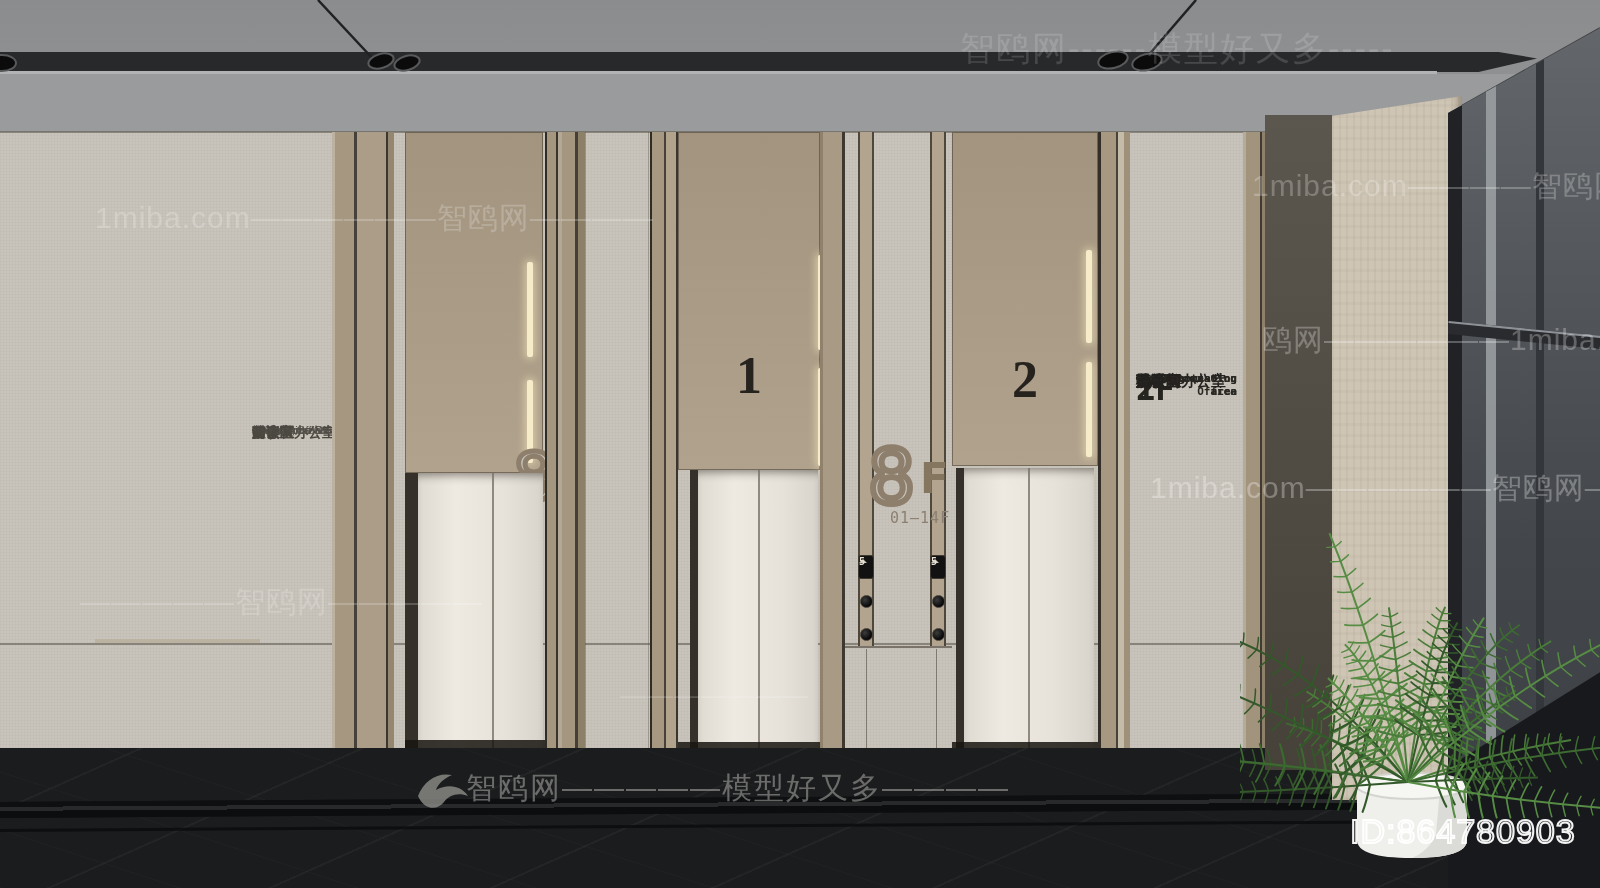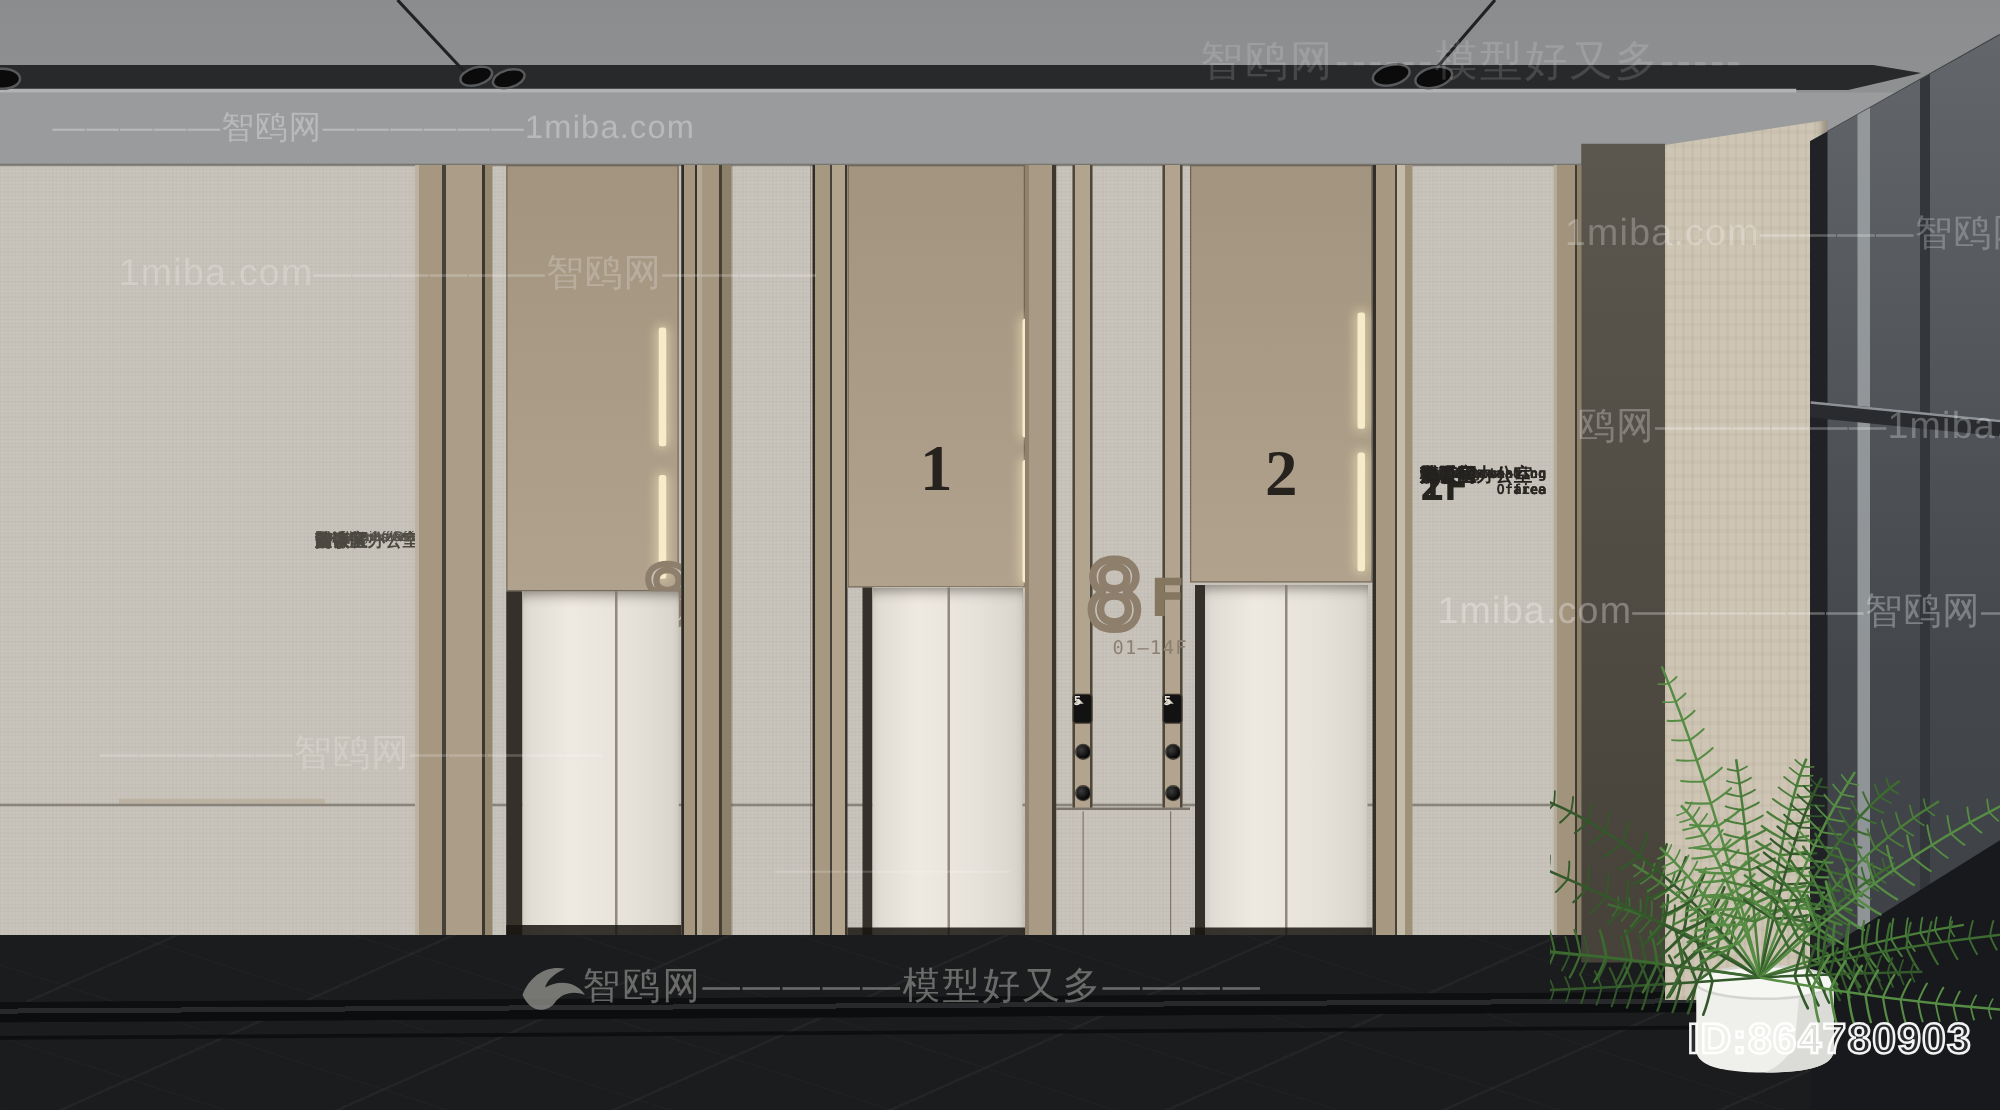--- a/index.html
+++ b/index.html
@@ -111,21 +111,21 @@
   .wm-r1{left:95px;top:198px;color:rgba(255,255,255,.22);}
   .wm-r1r{left:1252px;top:166px;color:rgba(255,255,255,.25);}
   .wm-r2{left:40px;top:370px;color:rgba(255,255,255,.3);}
   .wm-r2r{left:1262px;top:320px;color:rgba(255,255,255,.27);}
   .wm-r3{left:80px;top:582px;color:rgba(255,255,255,.2);}
   .wm-r3r{left:1150px;top:468px;color:rgba(255,255,255,.3);}
   .wm-dash{left:620px;top:680px;font-size:26px;color:rgba(255,255,255,.18);}
   .wm-floor{left:466px;top:768px;font-size:30px;color:rgba(173,173,170,.55);letter-spacing:2px;}
   .hollow{color:rgba(255,255,255,.05);-webkit-text-stroke:3px rgba(255,255,255,.92);}
   .wm-brand-big{left:1322px;top:716px;font-size:82px;letter-spacing:6px;font-weight:bold;white-space:nowrap;}
-  .wm-id{left:1350px;top:812px;font-size:34px;letter-spacing:1px;font-weight:bold;
+  .wm-id{left:1350px;top:812px;font-size:34px;letter-spacing:1px;font-weight:normal;
          -webkit-text-stroke:2px rgba(255,255,255,.95);color:rgba(255,255,255,.08);white-space:nowrap;}
 </style>
 </head>
 <body>
 
 <div id="stage">
 
   <div class="ceiling"></div>
   <div class="beam"></div>
   <div class="soffit-strip"></div>
@@ -815,21 +815,20 @@
           <path d="M322.7,314.4 Q324.2,322.6 325.5,326.3" stroke="#568c44" stroke-width="1.5" fill="none" stroke-linecap="round"></path>
           <path d="M336.7,315.7 Q339.3,309.1 341.0,306.3" stroke="#568c44" stroke-width="1.4" fill="none" stroke-linecap="round"></path>
           <path d="M336.7,315.7 Q338.0,322.6 339.2,325.7" stroke="#568c44" stroke-width="1.4" fill="none" stroke-linecap="round"></path>
           <path d="M350.8,316.9 Q352.8,311.5 354.2,309.3" stroke="#568c44" stroke-width="1.3" fill="none" stroke-linecap="round"></path>
           <path d="M350.8,316.9 Q351.9,322.5 352.9,325.0" stroke="#568c44" stroke-width="1.3" fill="none" stroke-linecap="round"></path>
         </g>
       </g>
   </svg>
 
   <div class="wm wm-ceiling">智鸥网------模型好又多-----</div>
-  <div class="wm wm-beam">—————智鸥网——————1miba.com</div>
   <div class="wm wm-r1">1miba.com——————智鸥网————</div>
   <div class="wm wm-r1r">1miba.com————智鸥网———</div>
   <div class="wm wm-r2r">鸥网——————1miba.com———</div>
   <div class="wm wm-r3">—————智鸥网—————</div>
   <div class="wm wm-r3r">1miba.com——————智鸥网————</div>
   <div class="wm wm-dash">———————</div>
   <svg style="left:410px;top:762px;" width="64" height="60" viewBox="0 0 64 60">
     <path d="M8 34 C14 18 28 10 42 13 C33 17 28 22 26 28 C38 21 52 24 58 34 C48 30 39 33 34 40 C27 49 14 48 8 34 Z" fill="#8f8f8c" opacity="0.78"></path>
   </svg>
   <div class="wm wm-floor">智鸥网—————模型好又多————</div>

